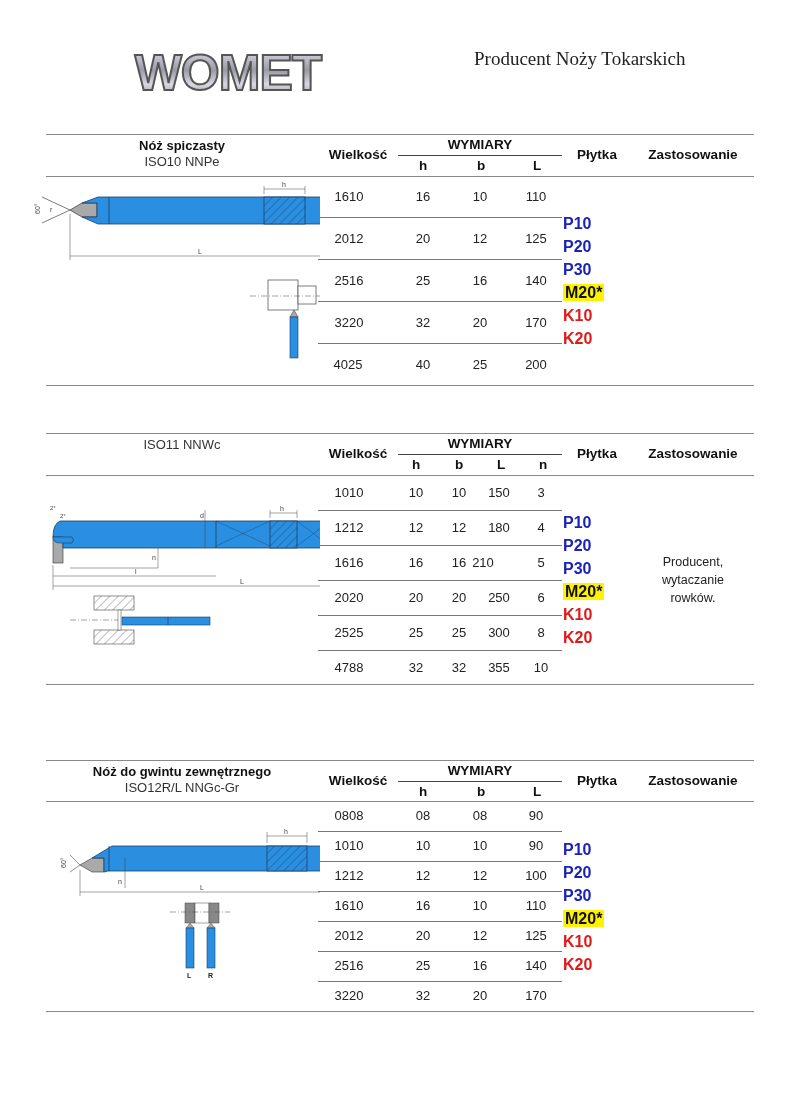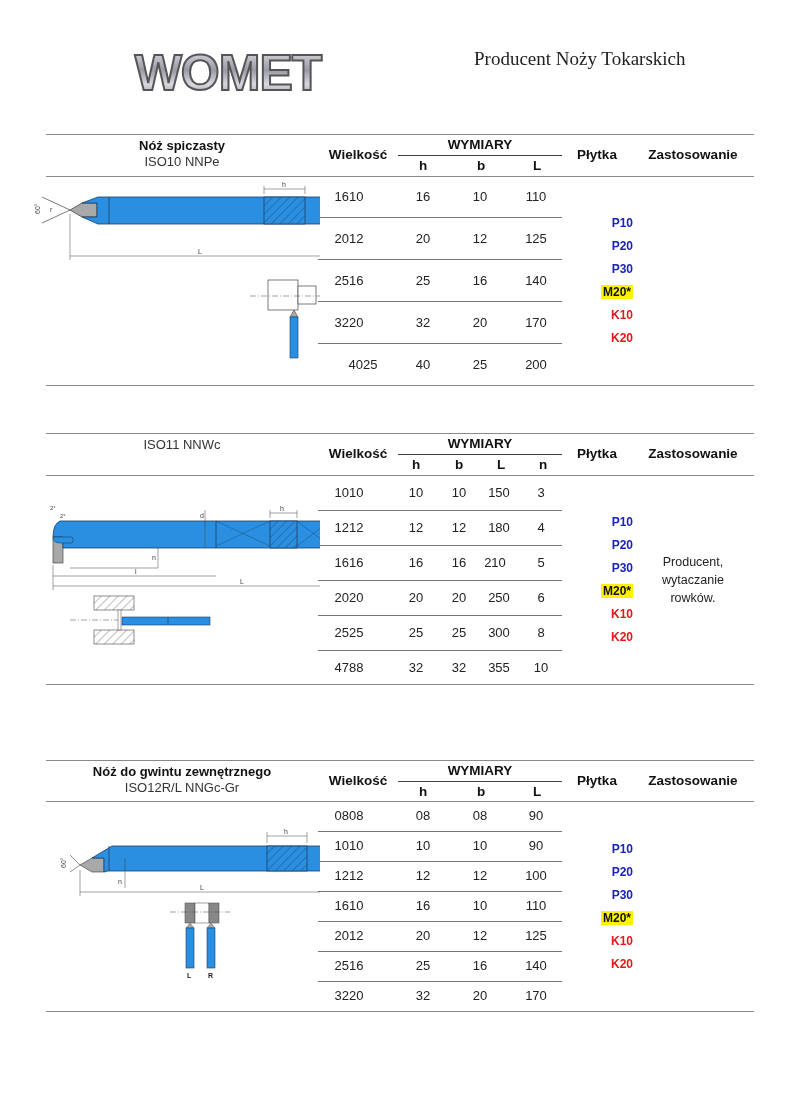--- a/index.html
+++ b/index.html
@@ -18,21 +18,21 @@
   .title-main { font-weight: bold; font-size: 13px; color: #111; line-height: 16px; }
   .title-sub  { font-size: 13px; color: #333; line-height: 16px; }
   .hcell { position: absolute; font-weight: bold; font-size: 13.5px; color: #111; text-align: center; }
   .wym-line { position: absolute; height: 0; border-top: 1px solid #444; }
 
   .rows { position: absolute; left: 272px; }
   .row { position: absolute; left: 0; height: 0; }
   .row-line { position: absolute; left: 0; height: 0; border-top: 1px solid #777; }
   .cell { position: absolute; font-size: 13px; color: #222; text-align: center; width: 50px; }
 
-  .plytka { position: absolute; text-align: right; font-weight: bold; font-size: 12px; line-height: 23px; width: 70px; }
+  .plytka { position: absolute; text-align: left; font-weight: bold; font-size: 16px; line-height: 23px; width: 70px; }
   .pl-blue { color: #1a22b8; }
   .pl-red  { color: #e01919; }
   .pl-m    { color: #111; background: #fff200; padding: 0 2px; }
 
   .zast { position: absolute; text-align: center; font-size: 12.5px; line-height: 18px; color: #222; width: 130px; }
 
   .drawing { position: absolute; }
 </style>
 </head>
 <body>
@@ -93,21 +93,21 @@
     </div>
     <div class="row-line" style="top:125px; width:244px;"></div>
     <div class="row" style="top:126px;">
       <div class="cell" style="left:6px; top:13px;">3220</div>
       <div class="cell" style="left:80px; top:13px;">32</div>
       <div class="cell" style="left:137px; top:13px;">20</div>
       <div class="cell" style="left:193px; top:13px;">170</div>
     </div>
     <div class="row-line" style="top:167px; width:244px;"></div>
     <div class="row" style="top:168px;">
-      <div class="cell" style="left:20px; top:13px;">4025</div>
+      <div class="cell" style="left:5px; top:13px;">4025</div>
       <div class="cell" style="left:80px; top:13px;">40</div>
       <div class="cell" style="left:137px; top:13px;">25</div>
       <div class="cell" style="left:193px; top:13px;">200</div>
     </div>
   </div>
 
   <div class="plytka" style="left:517px; top:78px;">
     <div class="pl-blue">P10</div>
     <div class="pl-blue">P20</div>
     <div class="pl-blue">P30</div>
@@ -187,21 +187,21 @@
       <div class="cell" style="left:73px; top:10px;">12</div>
       <div class="cell" style="left:116px; top:10px;">12</div>
       <div class="cell" style="left:156px; top:10px;">180</div>
       <div class="cell" style="left:198px; top:10px;">4</div>
     </div>
     <div class="row-line" style="top:70px; width:244px;"></div>
     <div class="row" style="top:70px;">
       <div class="cell" style="left:6px; top:10px;">1616</div>
       <div class="cell" style="left:73px; top:10px;">16</div>
       <div class="cell" style="left:116px; top:10px;">16</div>
-      <div class="cell" style="left:152px; top:10px;">210</div>
+      <div class="cell" style="left:140px; top:10px;">210</div>
       <div class="cell" style="left:198px; top:10px;">5</div>
     </div>
     <div class="row-line" style="top:105px; width:244px;"></div>
     <div class="row" style="top:105px;">
       <div class="cell" style="left:6px; top:10px;">2020</div>
       <div class="cell" style="left:73px; top:10px;">20</div>
       <div class="cell" style="left:116px; top:10px;">20</div>
       <div class="cell" style="left:156px; top:10px;">250</div>
       <div class="cell" style="left:198px; top:10px;">6</div>
     </div>

